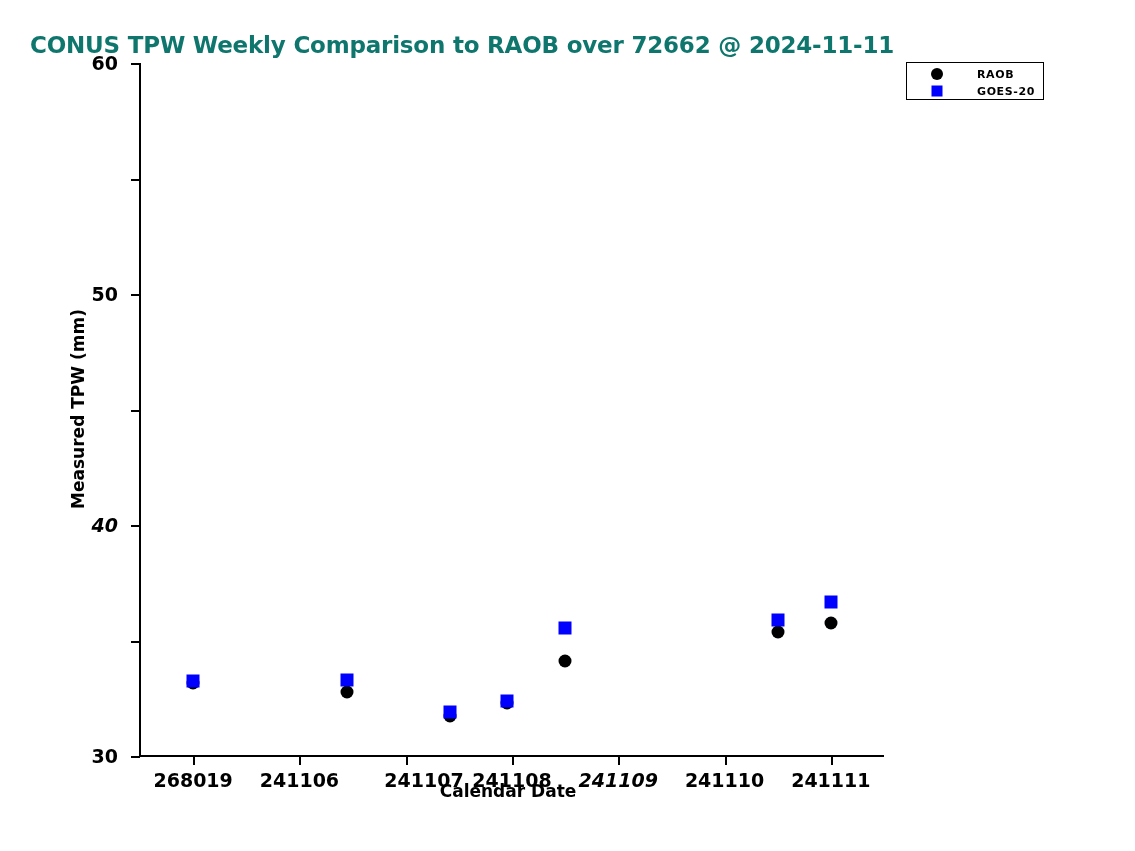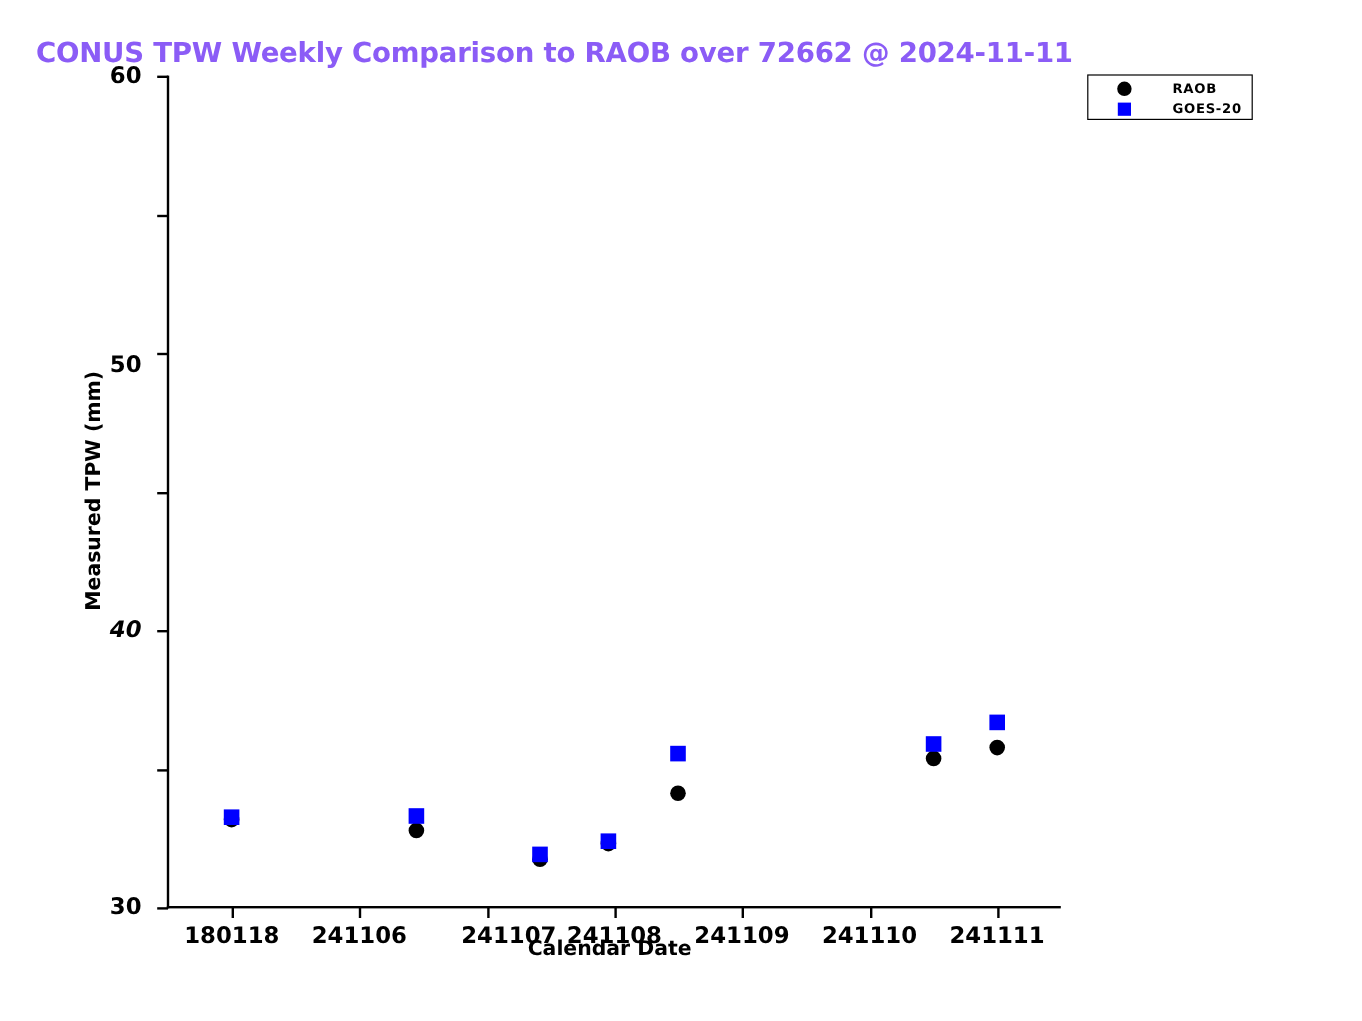--- a/index.html
+++ b/index.html
@@ -20,21 +20,21 @@
     width: 1135px;
     height: 851px;
     background: #ffffff;
   }
   #chart-title {
     position: absolute;
     left: 30px;
     top: 32px;
     font-size: 23px;
     font-weight: bold;
-    color: #8b5cf6;
+    color: #0f766e;
     white-space: nowrap;
     letter-spacing: -0.2px;
   }
   
   #plot-area {
     position: absolute;
     left: 140px;
     top: 63px;
     width: 744px;
     height: 693px;
@@ -191,37 +191,37 @@
         <div class="ytick-mark" style="top: 693px;"></div>
         <div class="ytick-mark" style="top: 577.5px;"></div>
         <div class="ytick-mark" style="top: 462px;"></div>
         <div class="ytick-mark" style="top: 346.5px;">
           <div class="ytick-label" style="top: 346.5px;">30</div>
         </div>
         <div class="ytick-mark" style="top: 231px; font-style: italic;">
           <div class="ytick-label" style="top: 231px;">40</div>
         </div>
         <div class="ytick-mark" style="top: 115.5px;">
-          <div class="ytick-label" style="top: 125px; margin-left: 12px;">50</div>
+          <div class="ytick-label" style="top: 115px; margin-left: 12px;">50</div>
         </div>
         <div class="ytick-mark" style="top: 0px;">
           <div class="ytick-label" style="top: 0px;">60</div>
         </div>
       </div>
     <div id="xtick-layer">
         <div class="xtick-mark" style="left: 53.1429px;"></div>
-        <div class="xtick-label" style="left: 53.1429px;">180118</div>
+        <div class="xtick-label" style="left: 53.1429px;">268019</div>
         <div class="xtick-mark" style="left: 159.429px;"></div>
         <div class="xtick-label" style="left: 159.429px;">241106</div>
         <div class="xtick-mark" style="left: 265.714px;"></div>
         <div class="xtick-label" style="left: 284px;">241107</div>
         <div class="xtick-mark" style="left: 372px;"></div>
         <div class="xtick-label" style="left: 372px;">241108</div>
         <div class="xtick-mark" style="left: 478.286px;"></div>
-        <div class="xtick-label" style="left: 478.286px;">241109</div>
+        <div class="xtick-label" style="left: 478.286px; font-style: italic;">241109</div>
         <div class="xtick-mark" style="left: 584.571px;"></div>
         <div class="xtick-label" style="left: 584.571px;">241110</div>
         <div class="xtick-mark" style="left: 690.857px;"></div>
         <div class="xtick-label" style="left: 690.857px;">241111</div>
       </div>
     <div id="marker-layer">
         <div class="marker raob" style="left: 53.1429px; top: 620.235px; background: rgb(0, 0, 0);"></div>
         <div class="marker raob" style="left: 207.257px; top: 629.475px; background: rgb(0, 0, 0);"></div>
         <div class="marker raob" style="left: 310.354px; top: 652.575px; background: rgb(0, 0, 0);"></div>
         <div class="marker raob" style="left: 366.686px; top: 639.87px; background: rgb(0, 0, 0);"></div>

